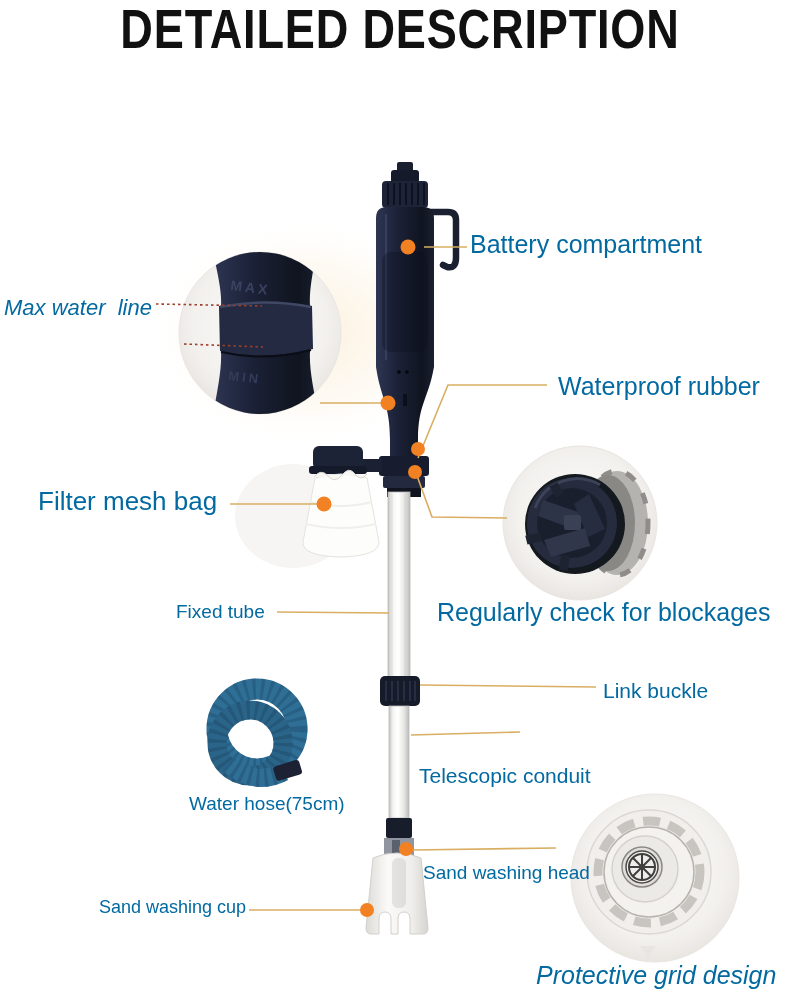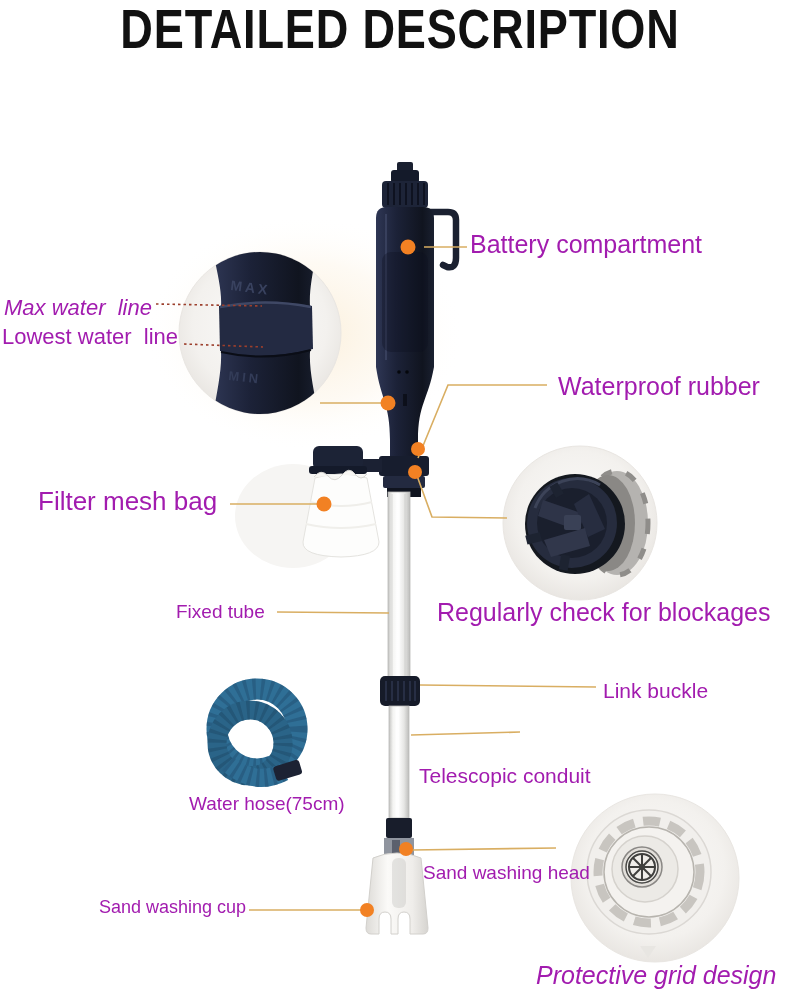--- a/index.html
+++ b/index.html
@@ -1,21 +1,21 @@
 <!DOCTYPE html>
 <html><head>
 <meta charset="utf-8">
 <style>
   html,body{margin:0;padding:0;background:#fff;}
   #canvas{
     position:relative;width:800px;height:1004px;background:#ffffff;
     font-family:"Liberation Sans", sans-serif;overflow:hidden;
   }
   #art{position:absolute;left:0;top:0;}
-  .lbl{position:absolute;color:#a21caf;line-height:1.15;white-space:nowrap;}
+  .lbl{position:absolute;color:#0369a1;line-height:1.15;white-space:nowrap;}
   .pre{white-space:pre;}
   .title{
     position:absolute;left:0;right:0;top:-3px;text-align:center;
     font-weight:bold;font-size:55px;color:#111;letter-spacing:1px;
     transform:scaleX(0.82);transform-origin:center;
   }
   .f25{font-size:25px;} .f26{font-size:26px;} .f22{font-size:22px;}
   .f21{font-size:21px;} .f19{font-size:19px;} .f18{font-size:18px;}
 </style>
 </head>
@@ -245,21 +245,20 @@
       <circle cx="324" cy="504" r="7.5"></circle>
       <circle cx="406" cy="849" r="7"></circle>
       <circle cx="367" cy="910" r="7"></circle>
     </g>
   </svg>
 
   <div class="title">DETAILED DESCRIPTION</div>
 
   <div class="lbl f25" style="left:470px;top:230px;">Battery compartment</div>
   <div class="lbl f22 pre" style="left:4px;top:295px;font-style:italic;">Max water  line</div>
-  <div class="lbl f22 pre" style="left:2px;top:324px;">Lowest water  line</div>
   <div class="lbl f25" style="left:558px;top:372px;">Waterproof rubber</div>
   <div class="lbl f26" style="left:38px;top:487px;">Filter mesh bag</div>
   <div class="lbl f19" style="left:176px;top:601px;">Fixed tube</div>
   <div class="lbl f25" style="left:437px;top:598px;">Regularly check for blockages</div>
   <div class="lbl f21" style="left:603px;top:679px;">Link buckle</div>
   <div class="lbl f21" style="left:419px;top:745px;margin-top:19px;">Telescopic conduit</div>
   <div class="lbl f19" style="left:189px;top:793px;">Water hose(75cm)</div>
   <div class="lbl f19" style="left:423px;top:862px;">Sand washing head</div>
   <div class="lbl f18" style="left:99px;top:897px;">Sand washing cup</div>
   <div class="lbl f25" style="left:536px;top:961px;font-style:italic;">Protective grid design</div>

